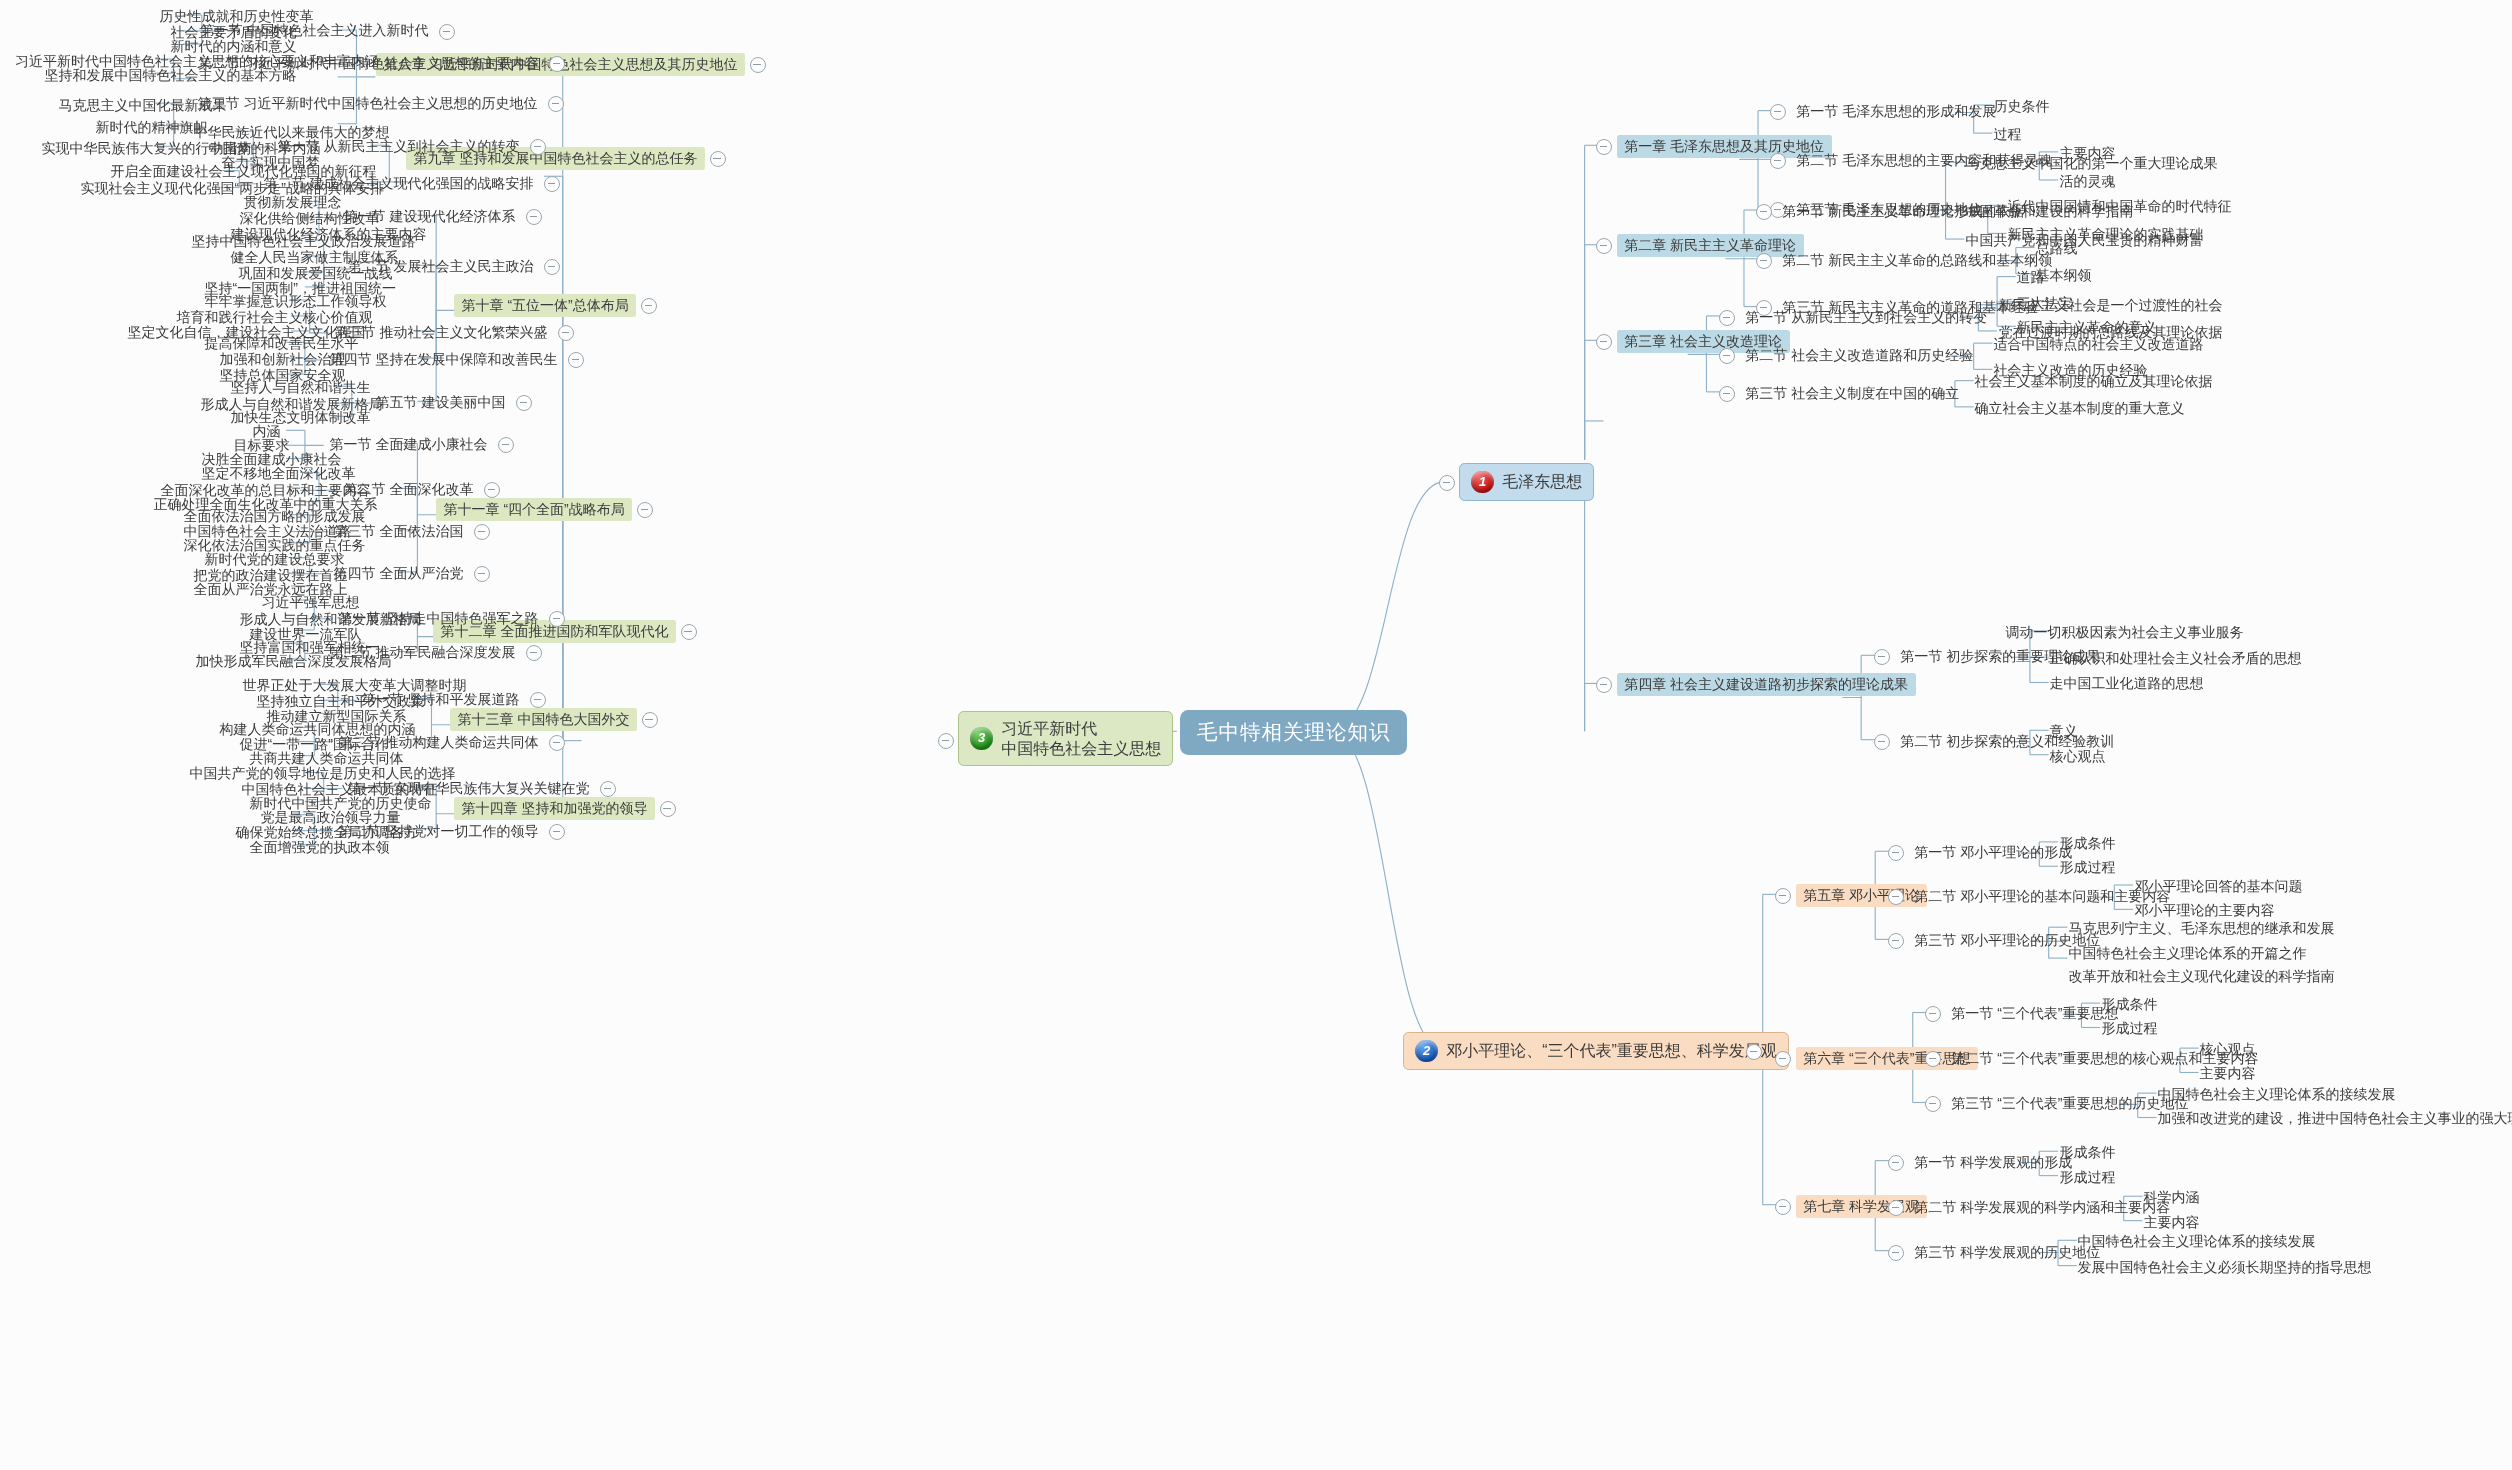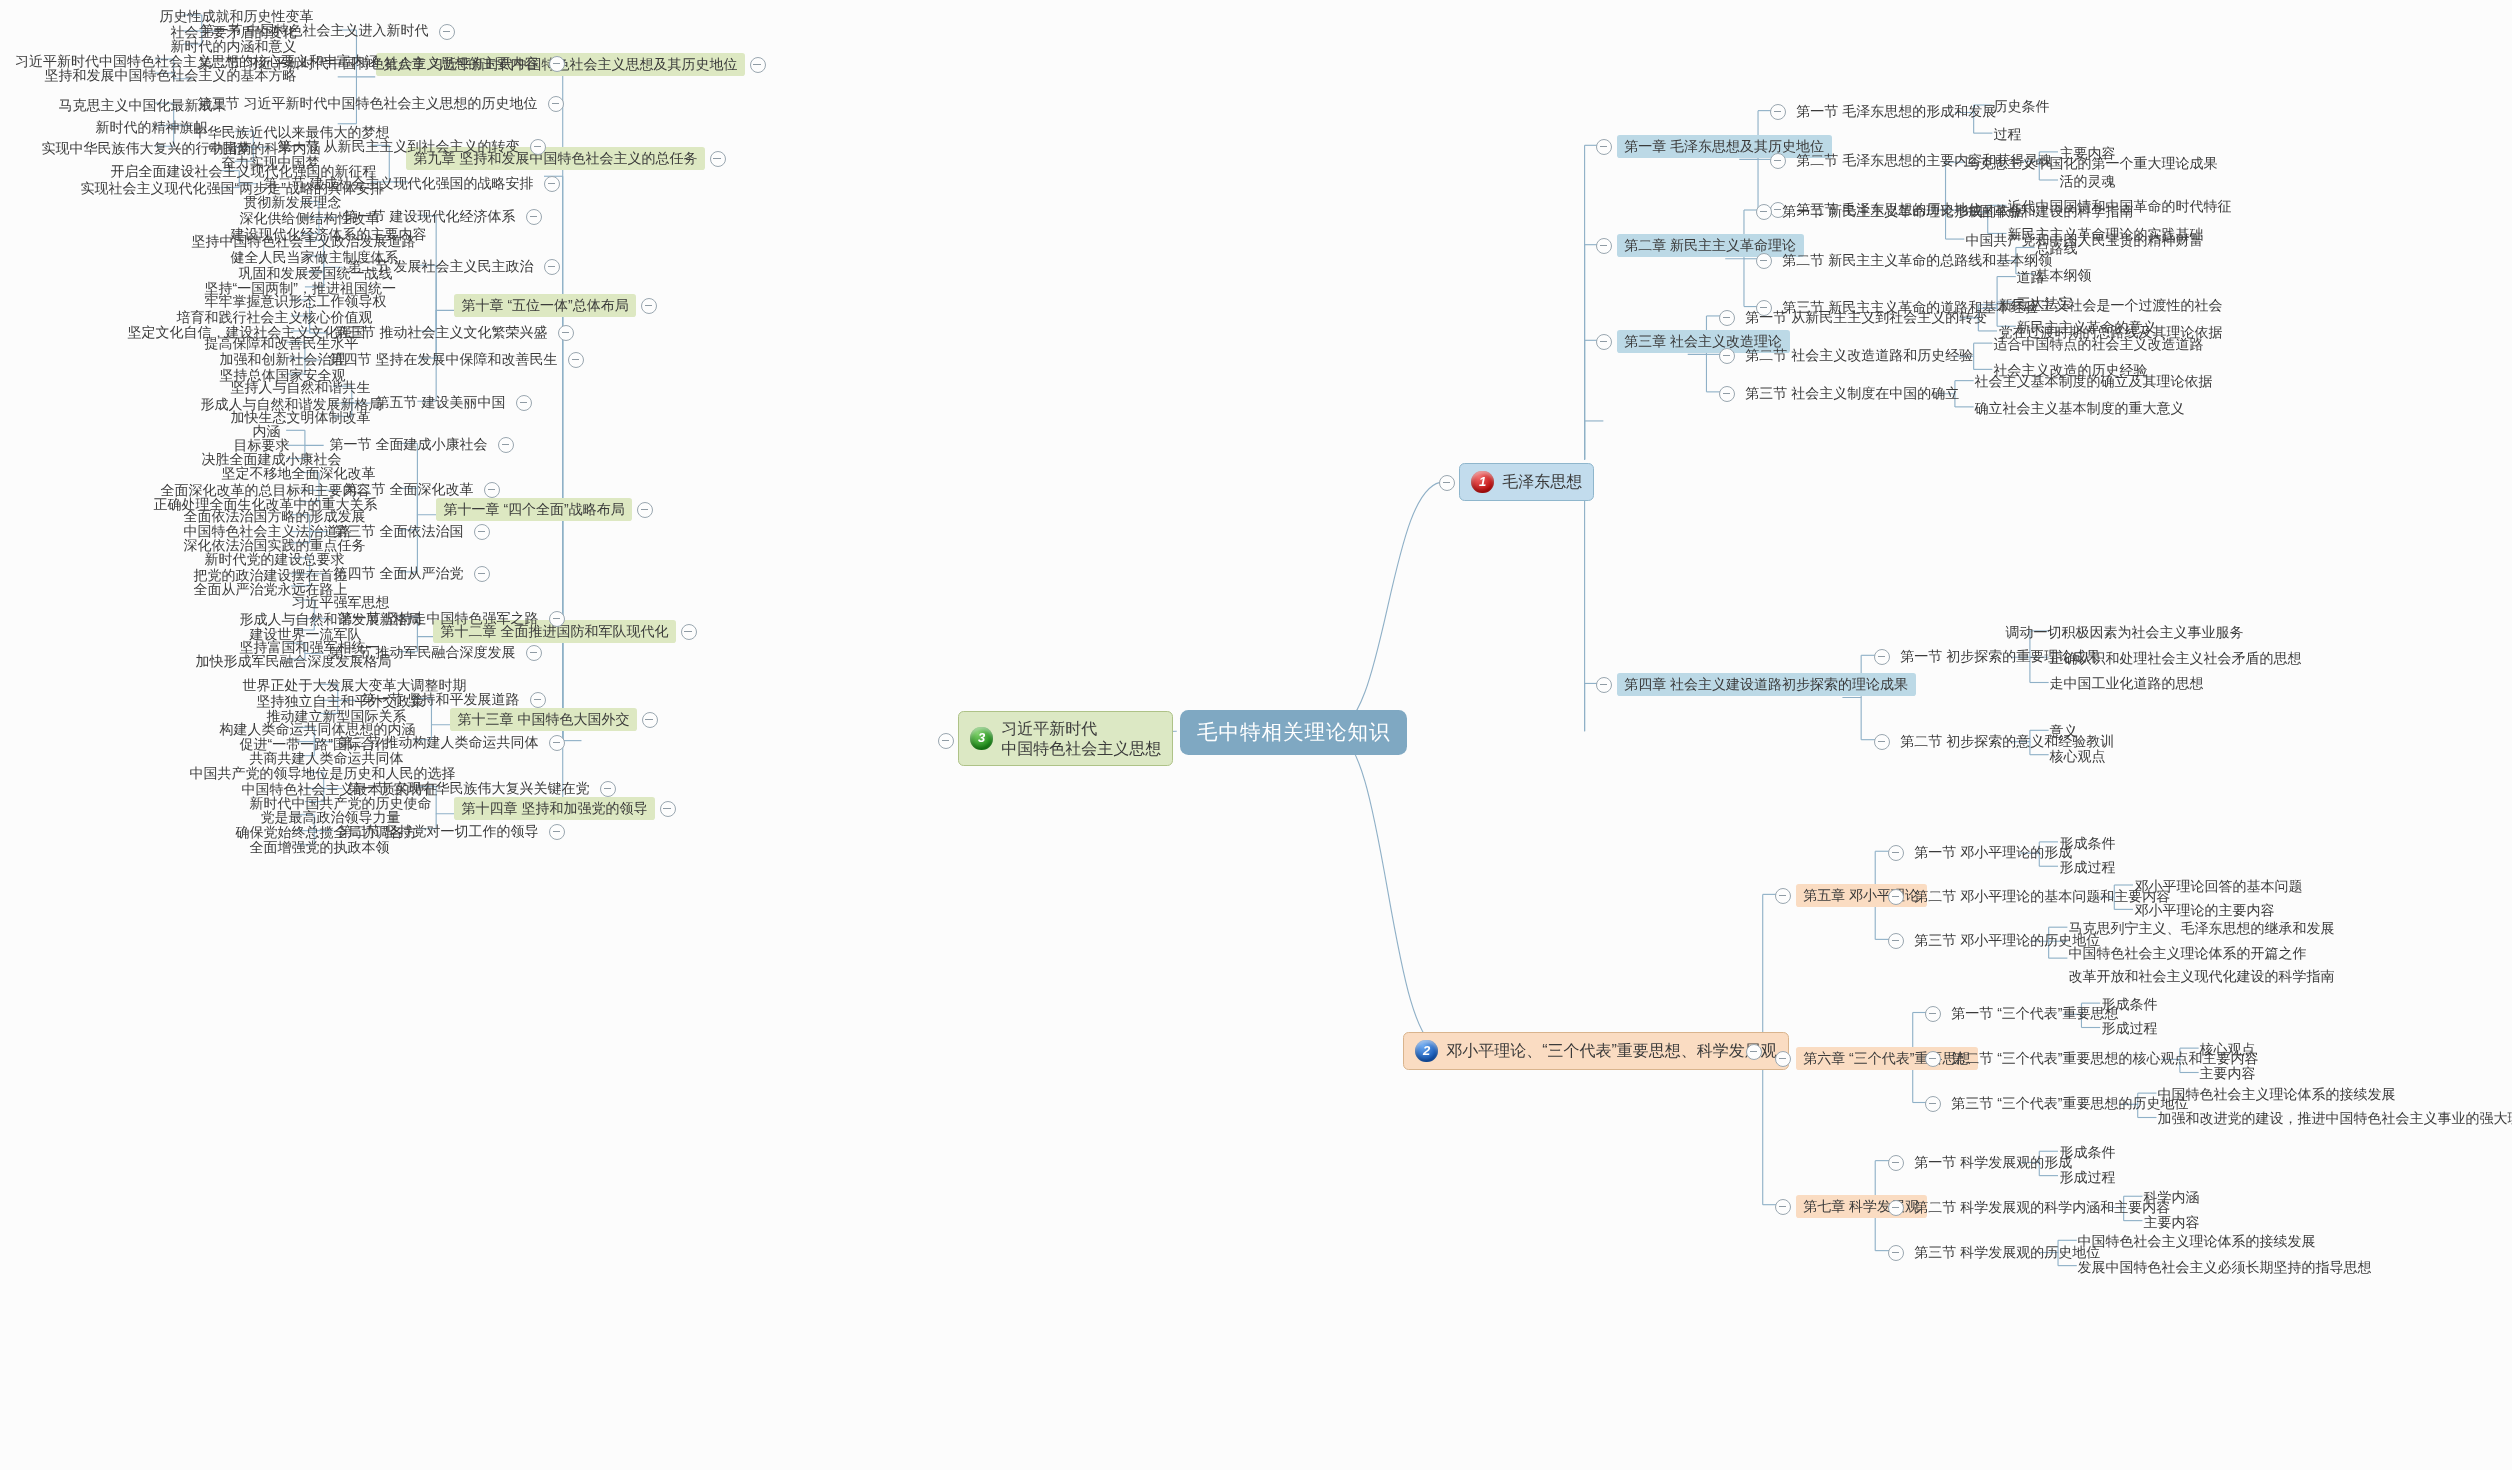--- a/index.html
+++ b/index.html
@@ -564,33 +564,33 @@
 <div class="node leaf" style="left:195px;top:393px;"><span class="txt">形成人与自然和谐发展新格局</span></div>
 <div class="node leaf" style="left:225px;top:406px;"><span class="txt">加快生态文明体制改革</span></div>
 
 <div class="node sec right" style="left:324px;top:433px;"><span class="txt">第一节 全面建成小康社会</span><span class="collapse"></span></div>
 <div class="node sec right" style="left:338px;top:478px;"><span class="txt">第二节 全面深化改革</span><span class="collapse"></span></div>
 <div class="node sec right" style="left:328px;top:520px;"><span class="txt">第三节 全面依法治国</span><span class="collapse"></span></div>
 <div class="node sec right" style="left:328px;top:562px;"><span class="txt">第四节 全面从严治党</span><span class="collapse"></span></div>
 <div class="node leaf" style="left:247px;top:420px;"><span class="txt">内涵</span></div>
 <div class="node leaf" style="left:228px;top:434px;"><span class="txt">目标要求</span></div>
 <div class="node leaf" style="left:196px;top:448px;"><span class="txt">决胜全面建成小康社会</span></div>
-<div class="node leaf" style="left:196px;top:462px;margin-left:20px;"><span class="txt">坚定不移地全面深化改革</span></div>
+<div class="node leaf" style="left:196px;top:462px;"><span class="txt">坚定不移地全面深化改革</span></div>
 <div class="node leaf" style="left:155px;top:479px;"><span class="txt">全面深化改革的总目标和主要内容</span></div>
 <div class="node leaf" style="left:148px;top:493px;"><span class="txt">正确处理全面生化改革中的重大关系</span></div>
 <div class="node leaf" style="left:178px;top:505px;"><span class="txt">全面依法治国方略的形成发展</span></div>
 <div class="node leaf" style="left:178px;top:520px;"><span class="txt">中国特色社会主义法治道路</span></div>
 <div class="node leaf" style="left:178px;top:534px;"><span class="txt">深化依法治国实践的重点任务</span></div>
 <div class="node leaf" style="left:199px;top:548px;"><span class="txt">新时代党的建设总要求</span></div>
 <div class="node leaf" style="left:188px;top:564px;"><span class="txt">把党的政治建设摆在首位</span></div>
 <div class="node leaf" style="left:188px;top:578px;"><span class="txt">全面从严治党永远在路上</span></div>
 
 <div class="node sec right" style="left:333px;top:607px;"><span class="txt">第一节 坚持走中国特色强军之路</span><span class="collapse"></span></div>
 <div class="node sec right" style="left:324px;top:641px;"><span class="txt">第二节 推动军民融合深度发展</span><span class="collapse"></span></div>
-<div class="node leaf" style="left:256px;top:591px;margin-left:30px;"><span class="txt">习近平强军思想</span></div>
+<div class="node leaf" style="left:256px;top:591px;"><span class="txt">习近平强军思想</span></div>
 <div class="node leaf" style="left:234px;top:608px;"><span class="txt">形成人与自然和谐发展新格局</span></div>
 <div class="node leaf" style="left:244px;top:623px;"><span class="txt">建设世界一流军队</span></div>
 <div class="node leaf" style="left:234px;top:636px;"><span class="txt">坚持富国和强军相统一</span></div>
 <div class="node leaf" style="left:190px;top:650px;"><span class="txt">加快形成军民融合深度发展格局</span></div>
 
 <div class="node sec right" style="left:356px;top:688px;"><span class="txt">第一节 坚持和平发展道路</span><span class="collapse"></span></div>
 <div class="node sec right" style="left:333px;top:731px;"><span class="txt">第二节 推动构建人类命运共同体</span><span class="collapse"></span></div>
 <div class="node leaf" style="left:237px;top:674px;"><span class="txt">世界正处于大发展大变革大调整时期</span></div>
 <div class="node leaf" style="left:251px;top:690px;"><span class="txt">坚持独立自主和平外交政策</span></div>
 <div class="node leaf" style="left:261px;top:705px;"><span class="txt">推动建立新型国际关系</span></div>

